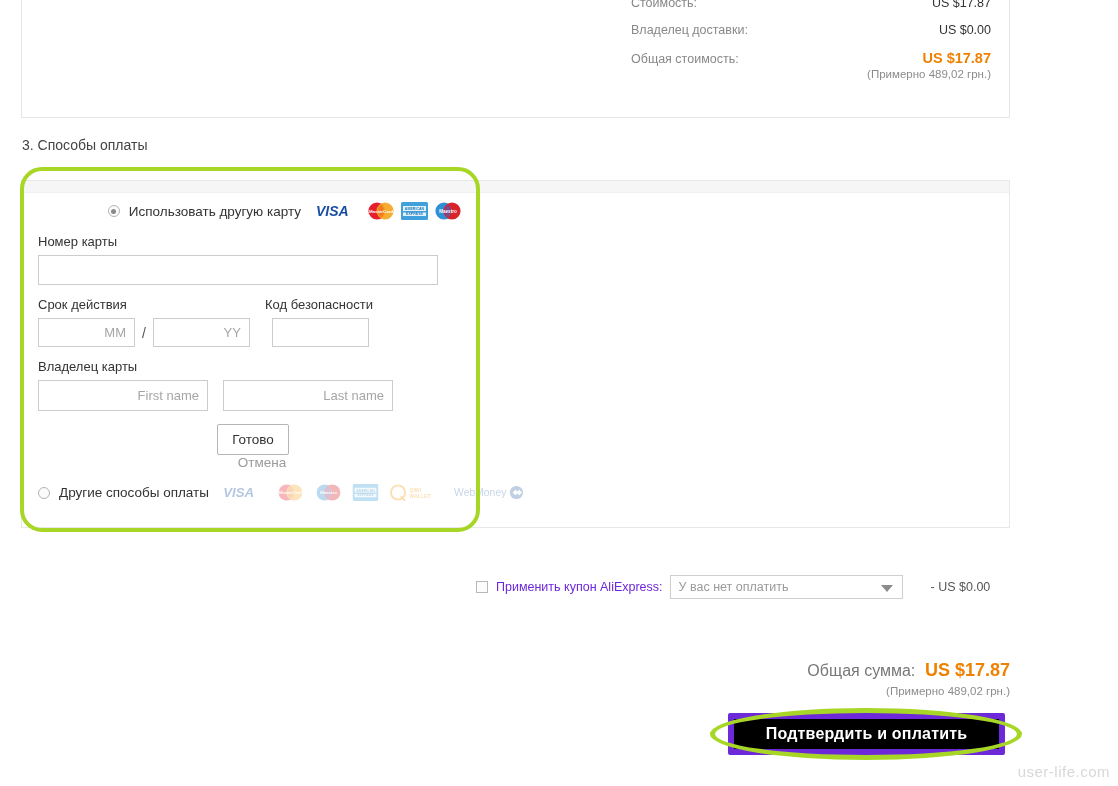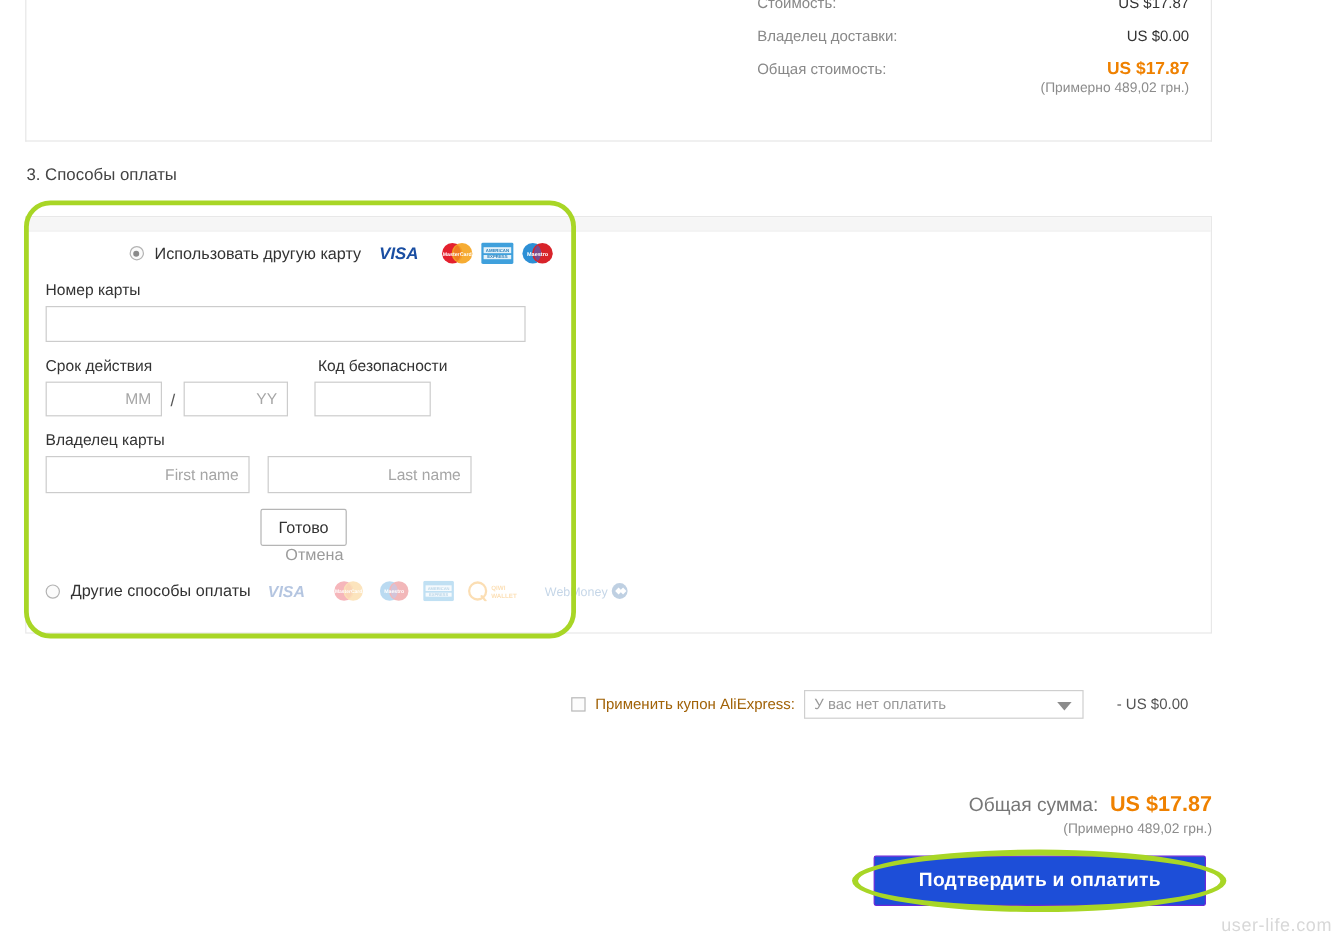--- a/index.html
+++ b/index.html
@@ -173,21 +173,21 @@
     color: #444444;
     padding: 0 8px;
     height: 29px;
     outline: none;
     border-radius: 0;
     text-align: right;
   }
   .inp::placeholder { color: #a6a6a6; }
   .inp-cardnum { width: 400px; height: 30px; }
   .inp-mm { width: 97px; }
-  .inp-yy { width: 87px; }
+  .inp-yy { width: 97px; }
   .inp-cvv { width: 97px; }
   .inp-first { width: 170px; height: 31px; }
   .inp-last { width: 170px; height: 31px; }
 
   .row-flex { display: flex; align-items: center; }
   .slash { margin: 0 7px; color: #555555; font-size: 14px; }
   .labels-row { display: flex; margin-top: 12px; margin-bottom: 6px; }
   .labels-row .l1 { width: 227px; font-size: 13px; color: #333; }
   .labels-row .l2 { font-size: 13px; color: #333; }
   .spacer-cvv { width: 22px; }
@@ -232,21 +232,21 @@
     width: 12px;
     height: 12px;
     border: 1px solid #b8b8b8;
     background: #fcfcfc;
     box-sizing: border-box;
     margin-right: 8px;
     flex: none;
   }
   .coupon-label {
     font-size: 12.5px;
-    color: #a16207;
+    color: #6d28d9;
     margin-right: 7px;
     white-space: nowrap;
   }
   .coupon-select {
     width: 233px;
     height: 24px;
     border: 1px solid #cfcfcf;
     background: #ffffff;
     box-sizing: border-box;
     position: relative;
@@ -299,22 +299,22 @@
     margin-top: 4px;
   }
 
   
   .confirm-btn {
     position: absolute;
     left: 728px;
     top: 713px;
     width: 277px;
     height: 42px;
-    background: #1d4ed8;
-    border: 1px solid #6d28d9;
+    background: #000000;
+    border: 6px solid #6d28d9;
     box-sizing: border-box;
     color: #ffffff;
     font-family: "Liberation Sans", sans-serif;
     font-size: 16px;
     font-weight: bold;
     cursor: pointer;
     border-radius: 2px;
     letter-spacing: 0.2px;
   }
 

